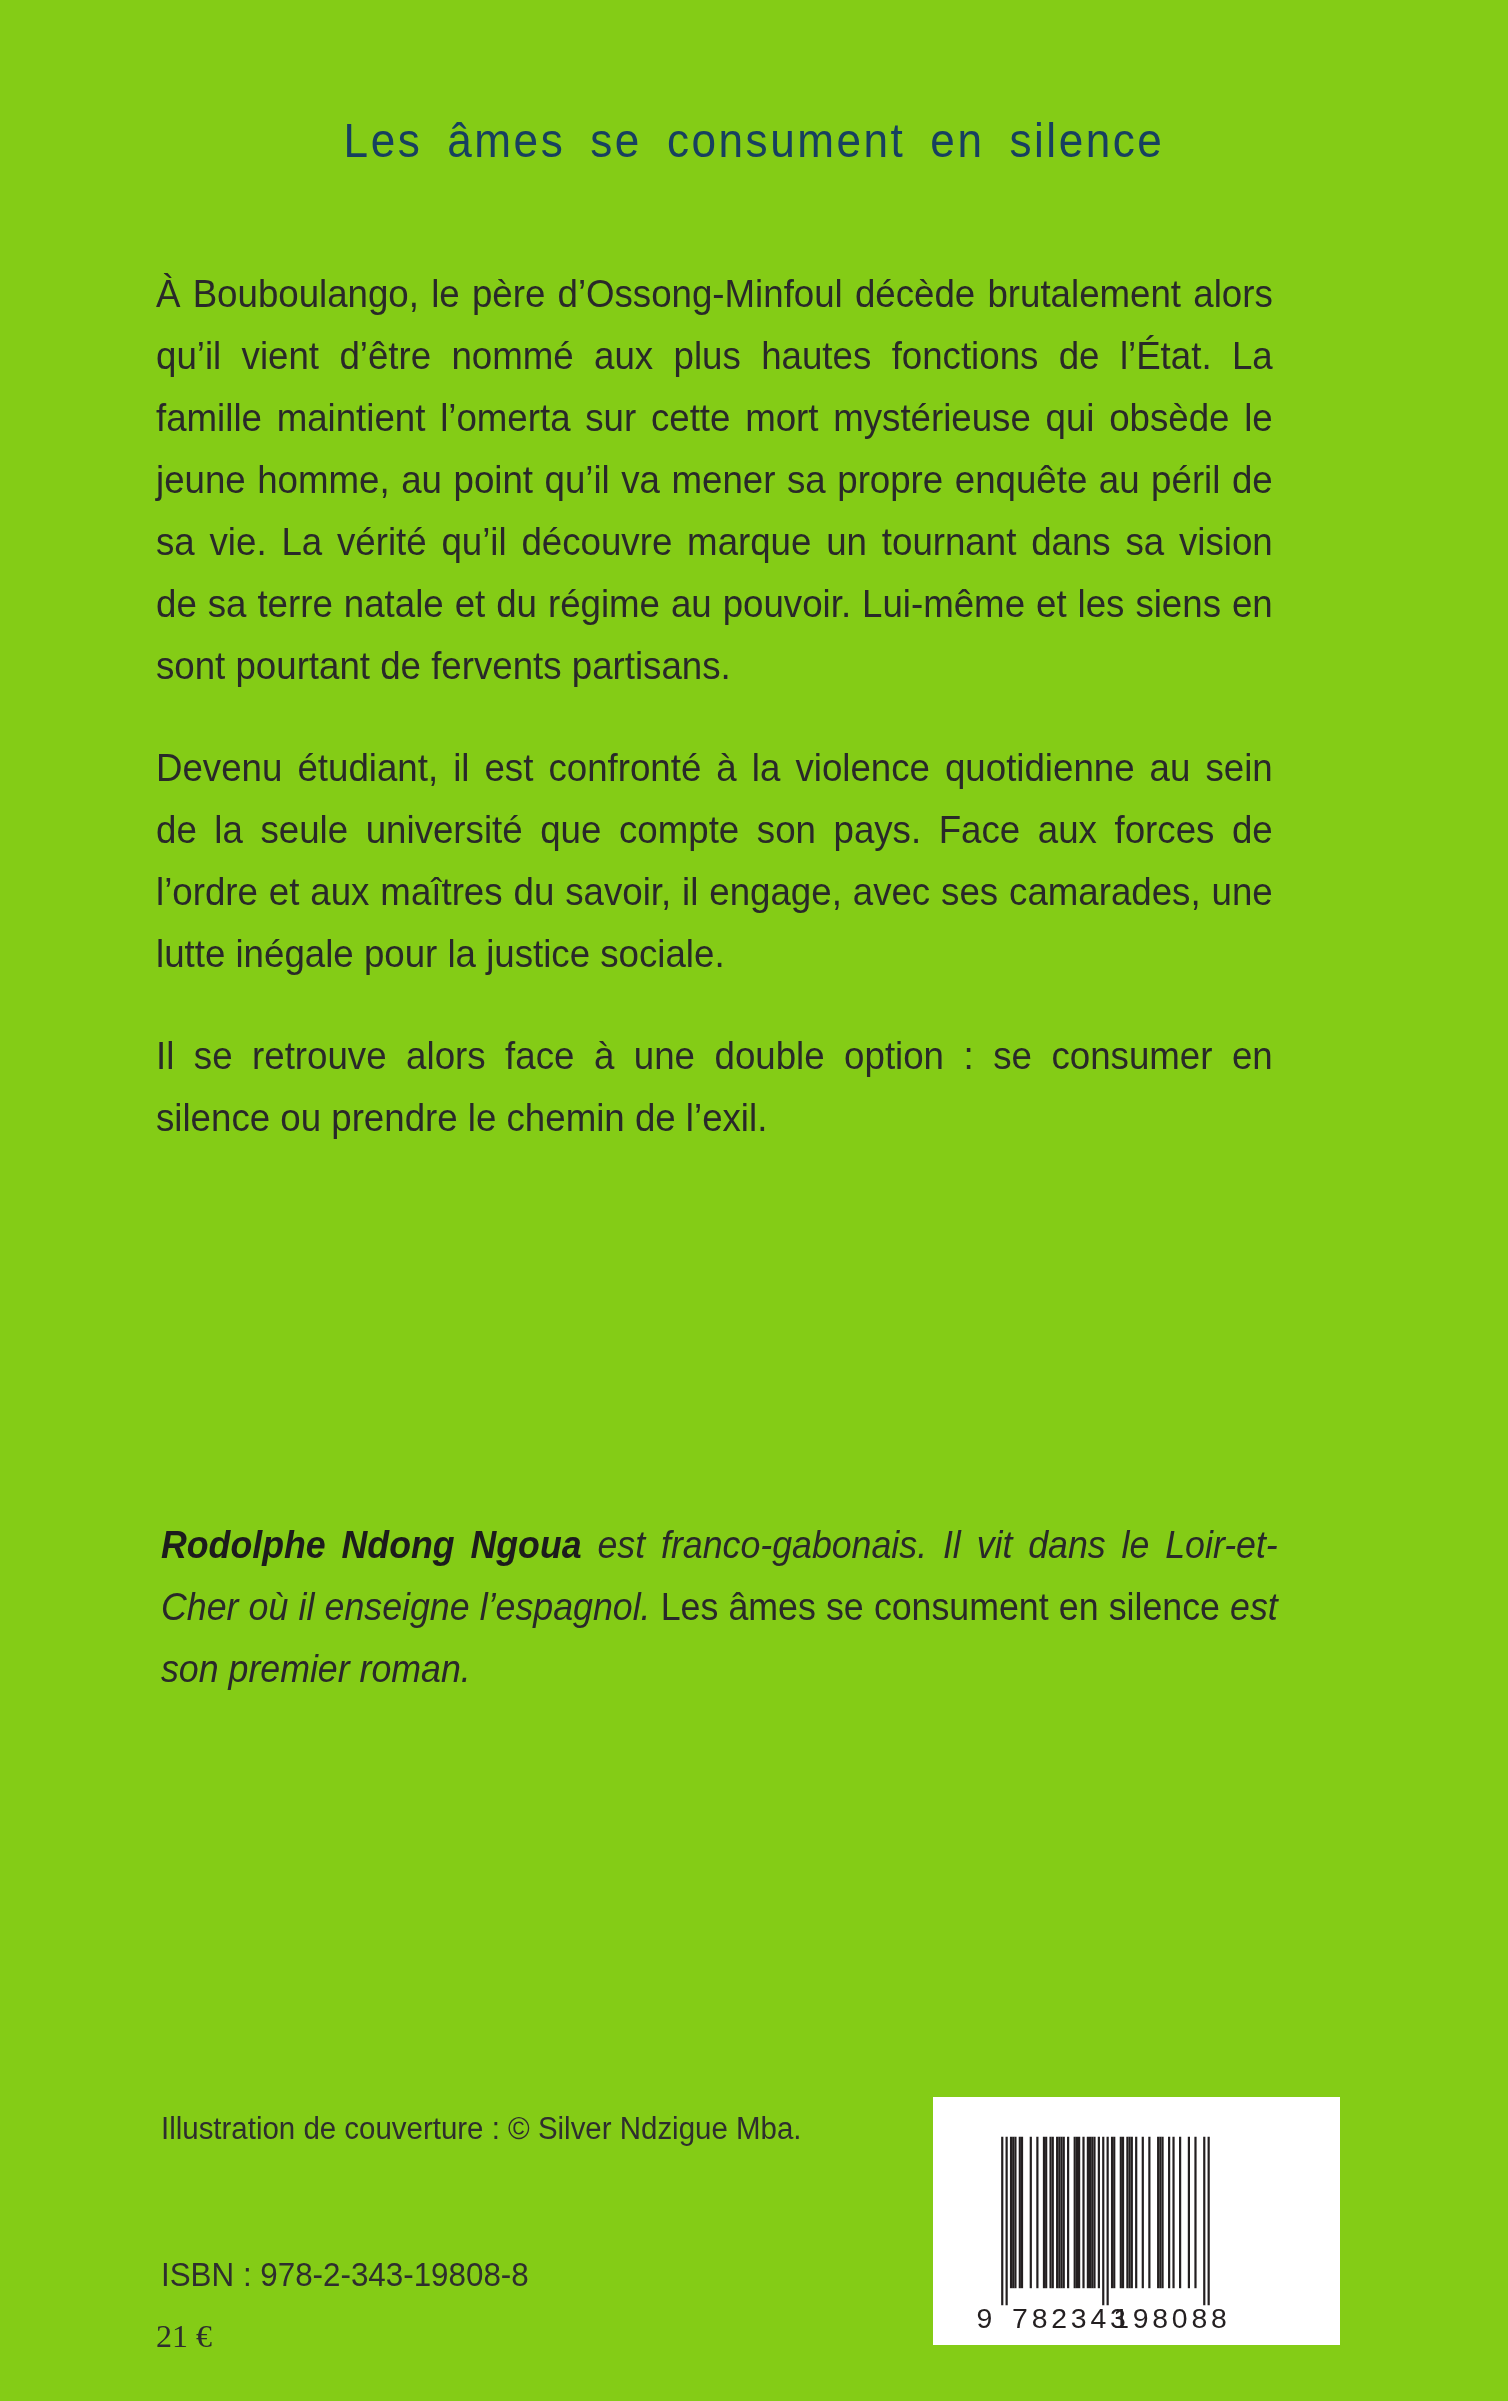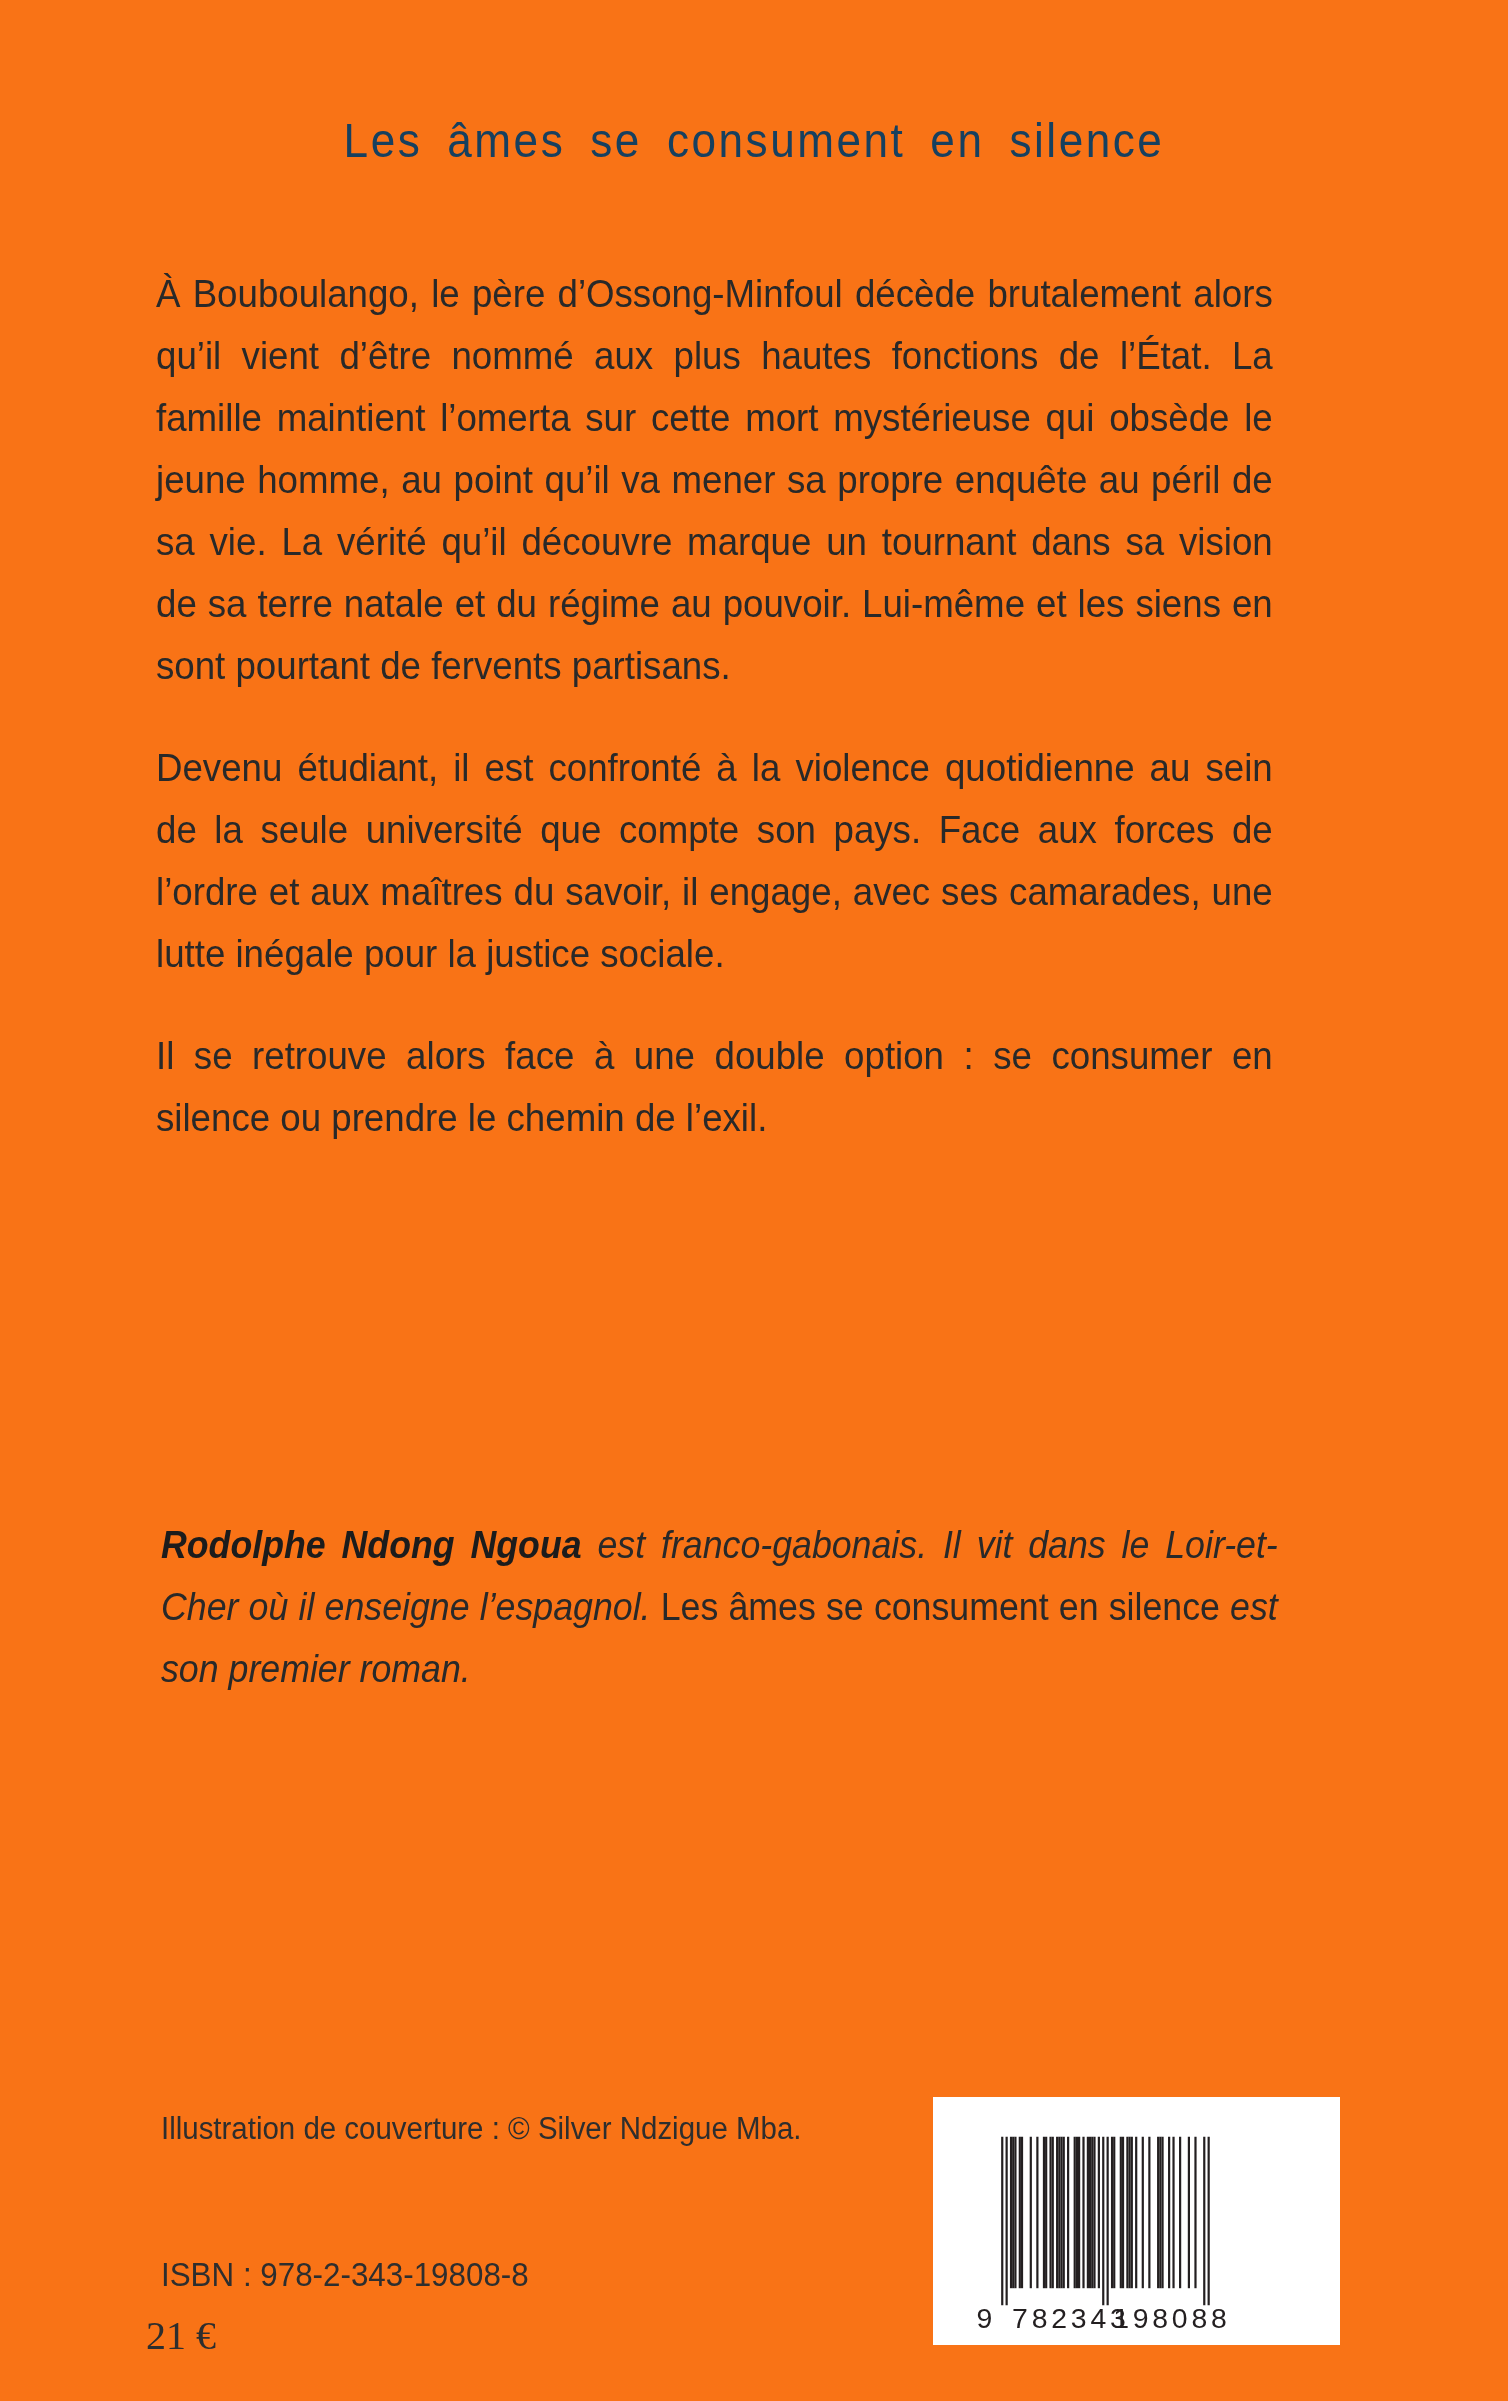--- a/index.html
+++ b/index.html
@@ -13,21 +13,21 @@
     background: #e3e2e0;
     font-family: "Liberation Sans", sans-serif;
     color: #2b2b2b;
     position: relative;
     overflow: hidden;
   }
 
   .page {
     position: absolute;
     inset: 0;
-    background: #f97316;
+    background: #84cc16;
   }
 
   
   .book-title {
     position: absolute;
     left: 0;
     right: 0;
     top: 112px;
     text-align: center;
     color: #17405f;
@@ -115,24 +115,24 @@
     line-height: 42px;
     color: #2e2e2e;
     font-weight: 300;
     transform: scaleX(0.95);
     transform-origin: left top;
     white-space: nowrap;
   }
 
   .price-line {
     position: absolute;
-    left: 146px;
+    left: 156px;
     top: 2315px;
     font-family: "Liberation Serif", serif;
-    font-size: 40px;
+    font-size: 32px;
     line-height: 42px;
     color: #2e2e2e;
     white-space: nowrap;
   }
 
   
   .barcode-panel {
     position: absolute;
     left: 933px;
     top: 2097px;

